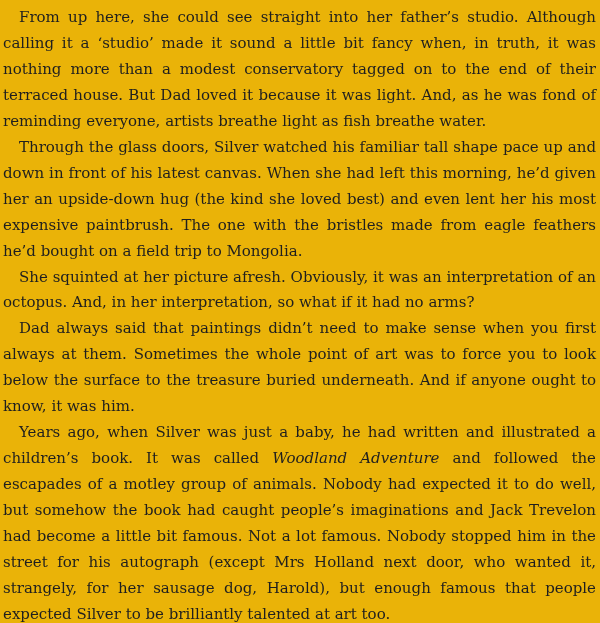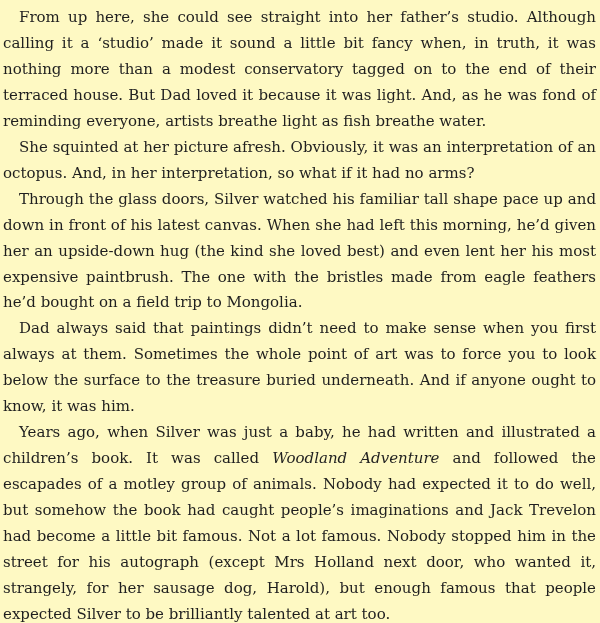--- a/index.html
+++ b/index.html
@@ -30,19 +30,19 @@
     margin: 0;
     padding: 0;
     text-indent: 16px;
   }
   main.page-text em {
   }
 </style>
 </head>
 <body>
 
-<main class="page-text" style="background: #fef9c3; color: rgb(31, 31, 31);">
+<main class="page-text" style="background: #eab308; color: rgb(31, 31, 31);">
     <p><span>From up here, she could see straight into her father’s studio. Although calling it a ‘studio’ made it sound a little bit fancy when, in truth, it was nothing more than a modest conservatory tagged on to the end of their terraced house. But Dad loved it because it was light. And, as he was fond of reminding everyone, artists breathe light as fish breathe water.</span></p>
+    <p><span>Through the glass doors, Silver watched his familiar tall shape pace up and down in front of his latest canvas. When she had left this morning, he’d given her an upside-down hug (the kind she loved best) and even lent her his most expensive paintbrush. The one with the bristles made from eagle feathers he’d bought on a field trip to Mongolia.</span></p>
     <p><span>She squinted at her picture afresh. Obviously, it was an interpretation of an octopus. And, in her interpretation, so what if it had no arms?</span></p>
-    <p><span>Through the glass doors, Silver watched his familiar tall shape pace up and down in front of his latest canvas. When she had left this morning, he’d given her an upside-down hug (the kind she loved best) and even lent her his most expensive paintbrush. The one with the bristles made from eagle feathers he’d bought on a field trip to Mongolia.</span></p>
     <p><span>Dad always said that paintings didn’t need to make sense when you first always at them. Sometimes the whole point of art was to force you to look below the surface to the treasure buried underneath. And if anyone ought to know, it was him.</span></p>
     <p><span>Years ago, when Silver was just a baby, he had written and illustrated a children’s book. It was called </span><em>Woodland Adventure</em><span> and followed the escapades of a motley group of animals. Nobody had expected it to do well, but somehow the book had caught people’s imaginations and Jack Trevelon had become a little bit famous. Not a lot famous. Nobody stopped him in the street for his autograph (except Mrs Holland next door, who wanted it, strangely, for her sausage dog, Harold), but enough famous that people expected Silver to be brilliantly talented at art too.</span></p>
   </main>
 
 </body></html>

